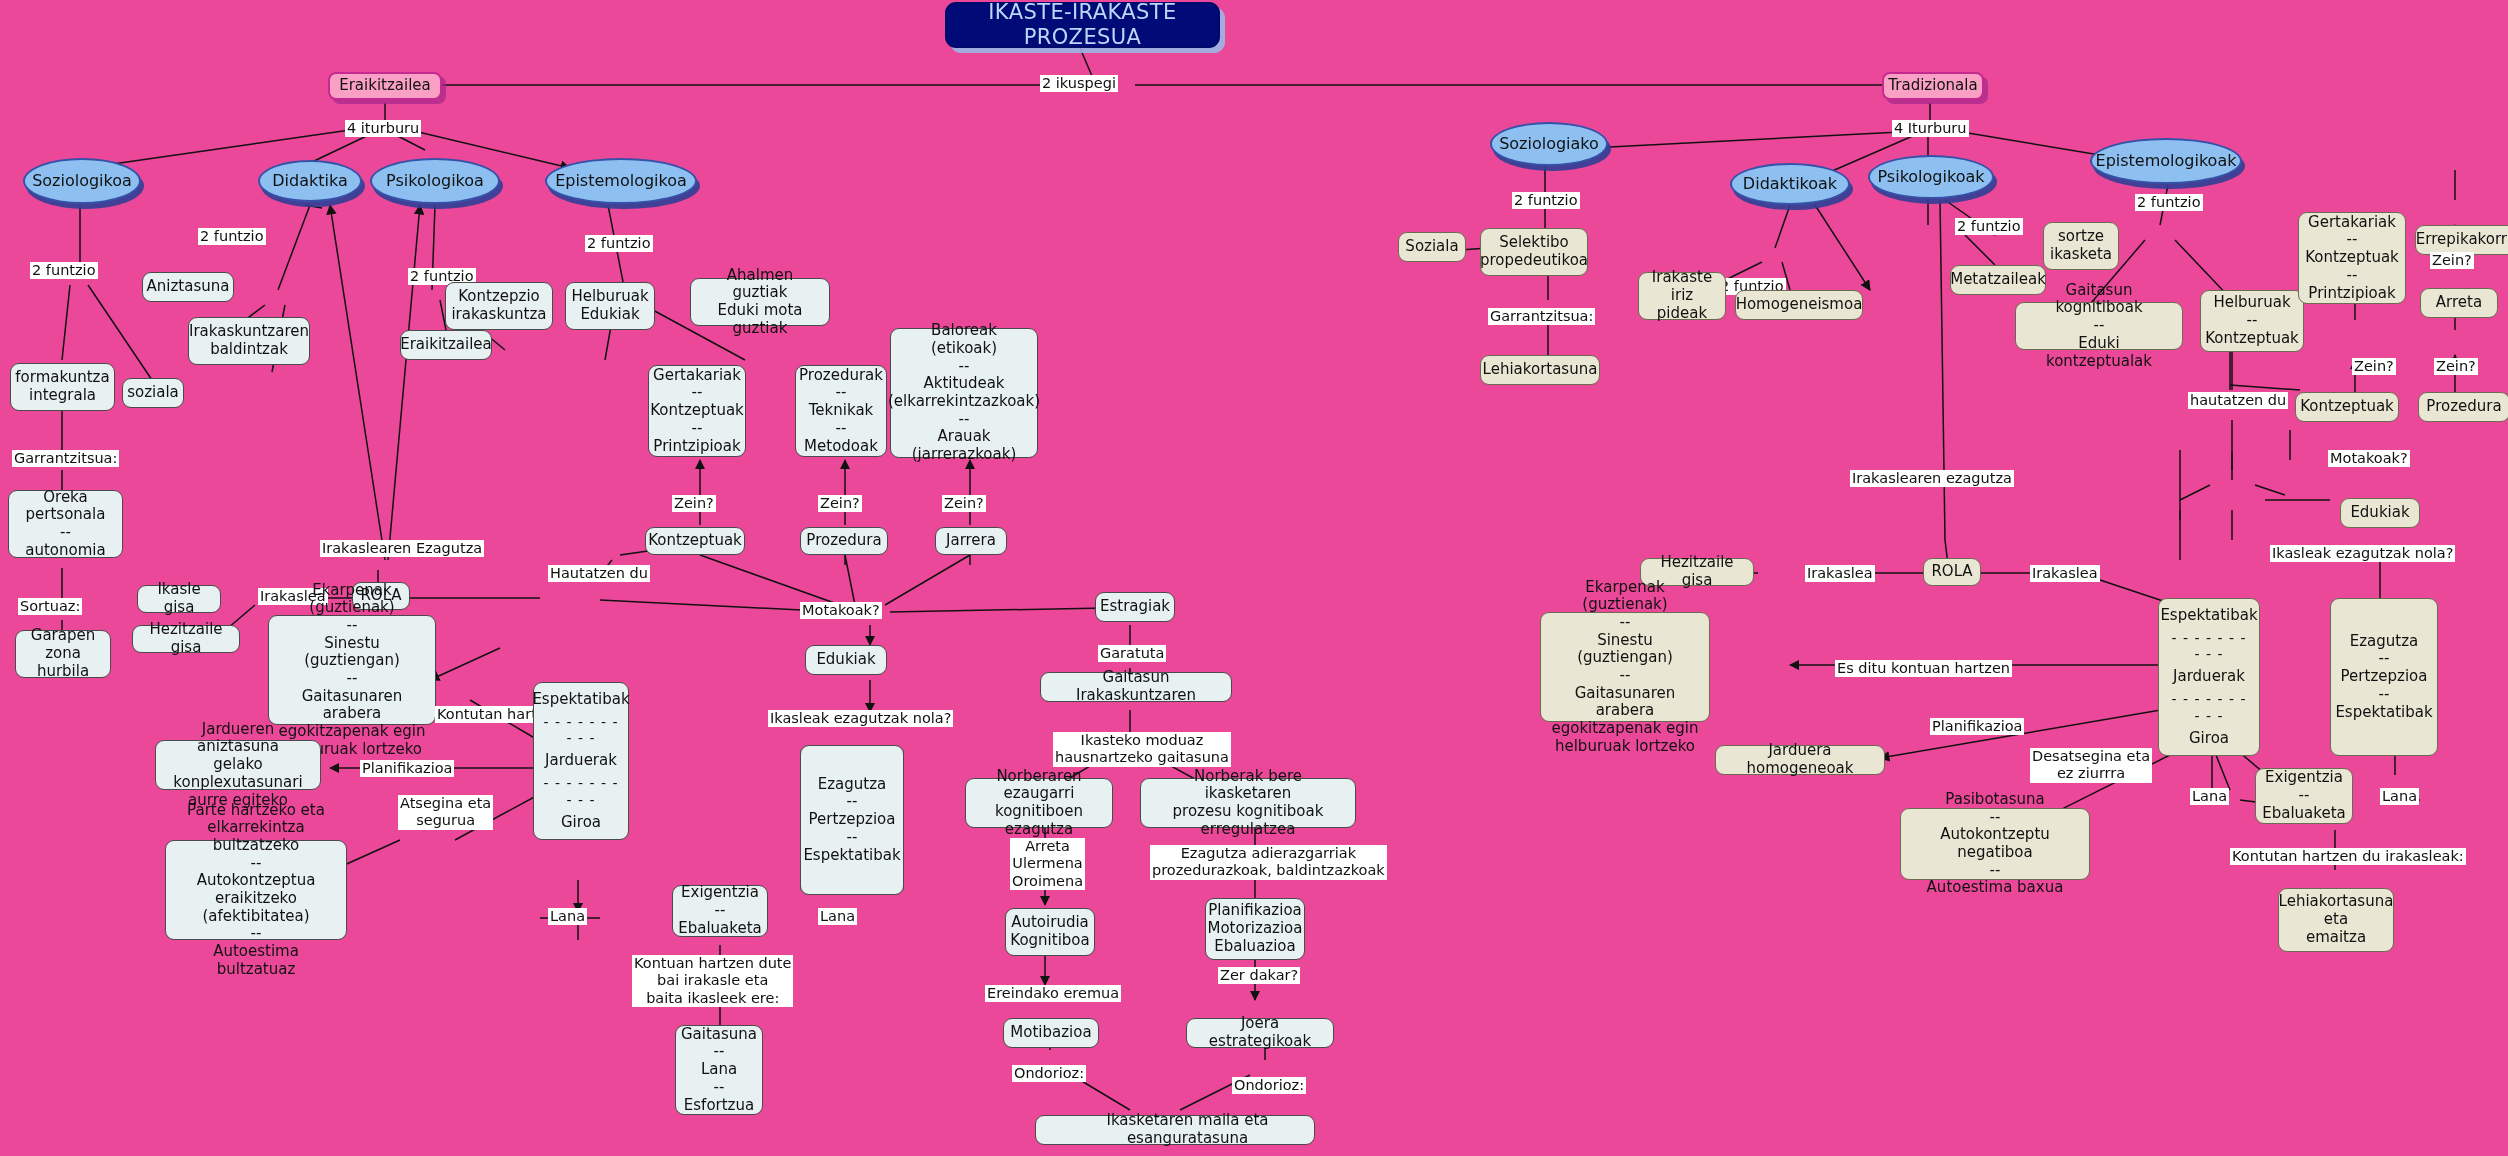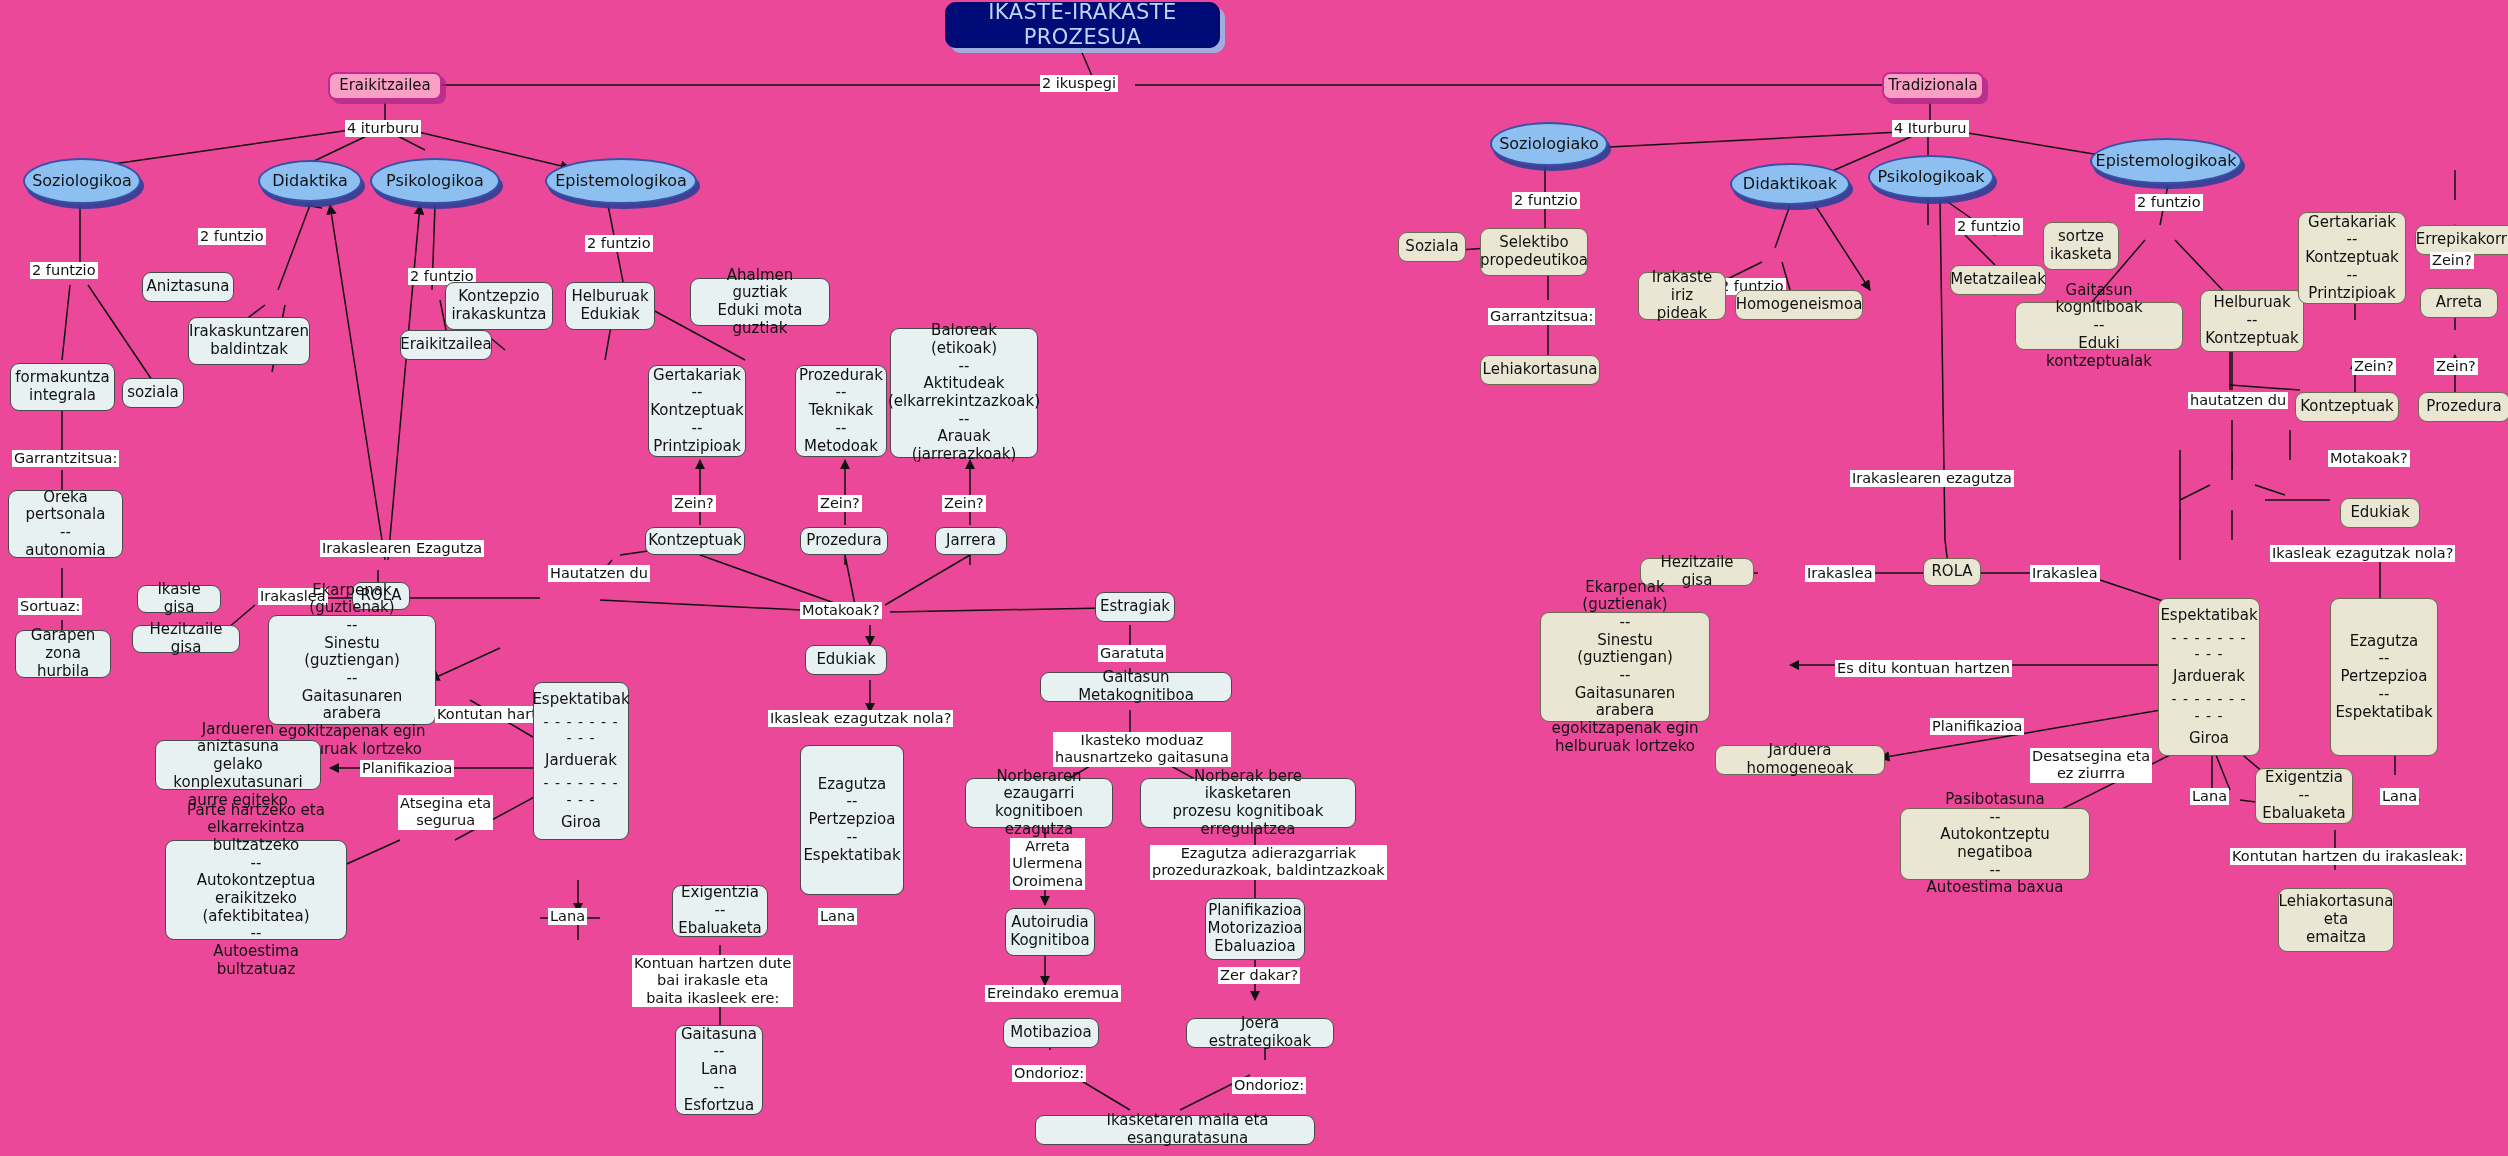--- a/index.html
+++ b/index.html
@@ -330,21 +330,21 @@
     
   </div>
   <div class="node lbox" style="left:800px;top:745px;width:104px;height:150px;">Ezagutza
 --
 Pertzepzioa
 --
 Espektatibak</div>
 
   <div class="node lbox" style="left:1095px;top:592px;width:80px;height:30px;">Estragiak</div>
   <div class="lbl" style="left:1098px;top:645px;">Garatuta</div>
-  <div class="node lbox" style="left:1040px;top:672px;width:192px;height:30px;">Gaitasun Metakognitiboa</div>
+  <div class="node lbox" style="left:1040px;top:672px;width:192px;height:30px;">Gaitasun Irakaskuntzaren</div>
   <div class="lbl" style="left:1053px;top:732px;">Ikasteko moduaz
 hausnartzeko gaitasuna</div>
   <div class="node lbox" style="left:965px;top:778px;width:148px;height:50px;">Norberaren ezaugarri
 kognitiboen ezagutza</div>
   <div class="node lbox" style="left:1140px;top:778px;width:216px;height:50px;">Norberak bere ikasketaren
 prozesu kognitiboak erregulatzea</div>
   <div class="lbl" style="left:1010px;top:838px;">Arreta
 Ulermena
 Oroimena</div>
   <div class="node lbox" style="left:1005px;top:908px;width:90px;height:48px;">Autoirudia

